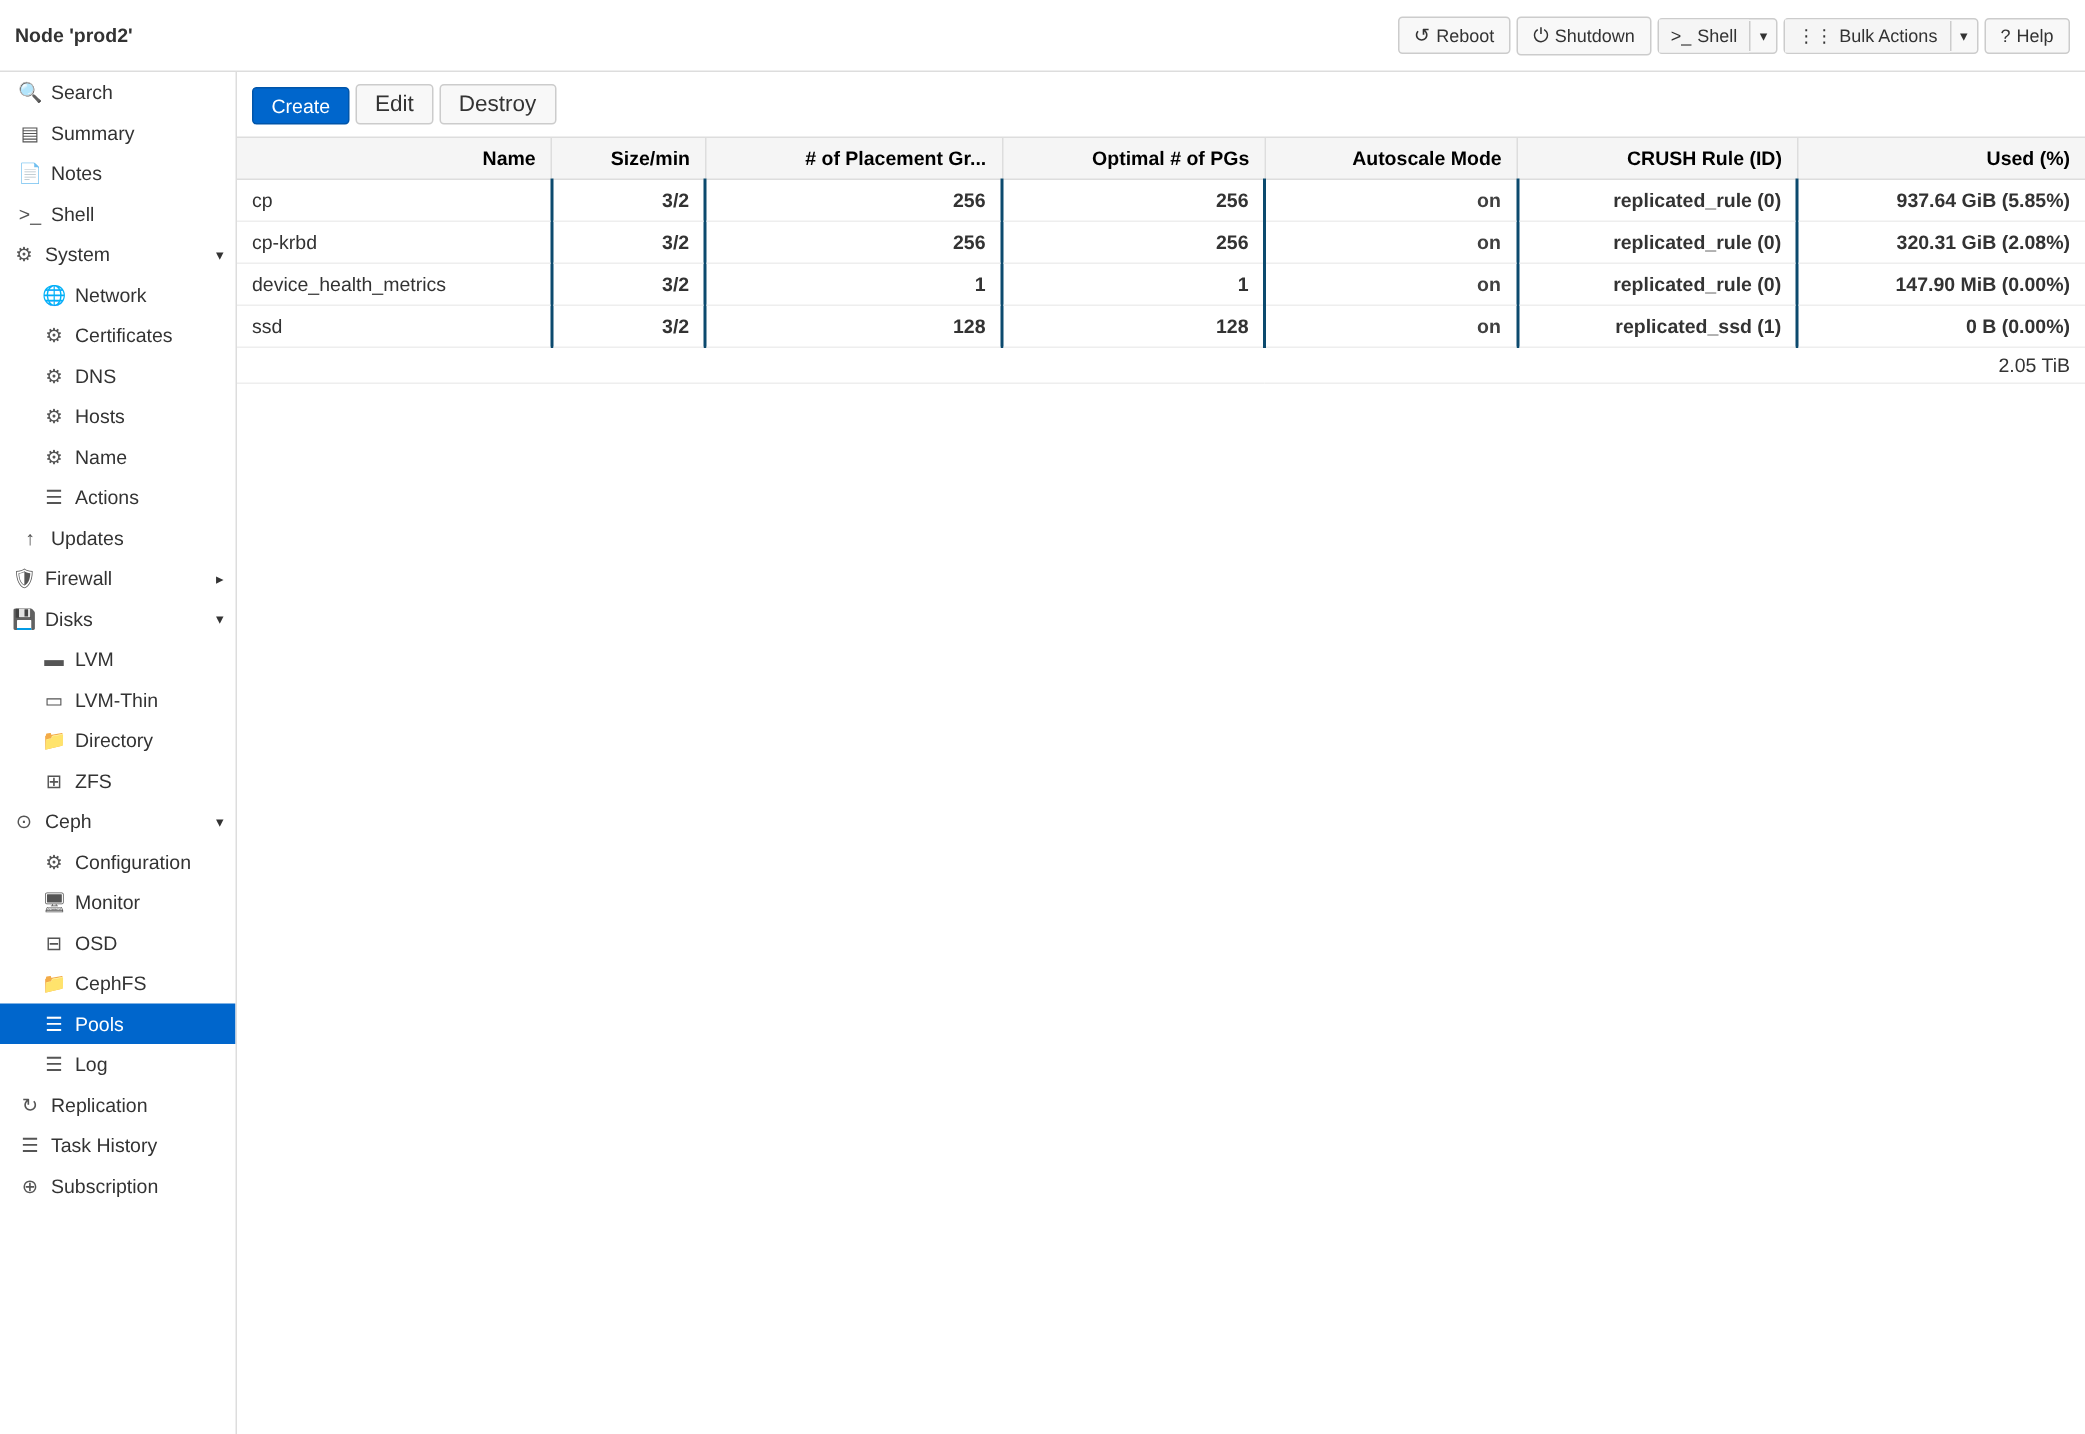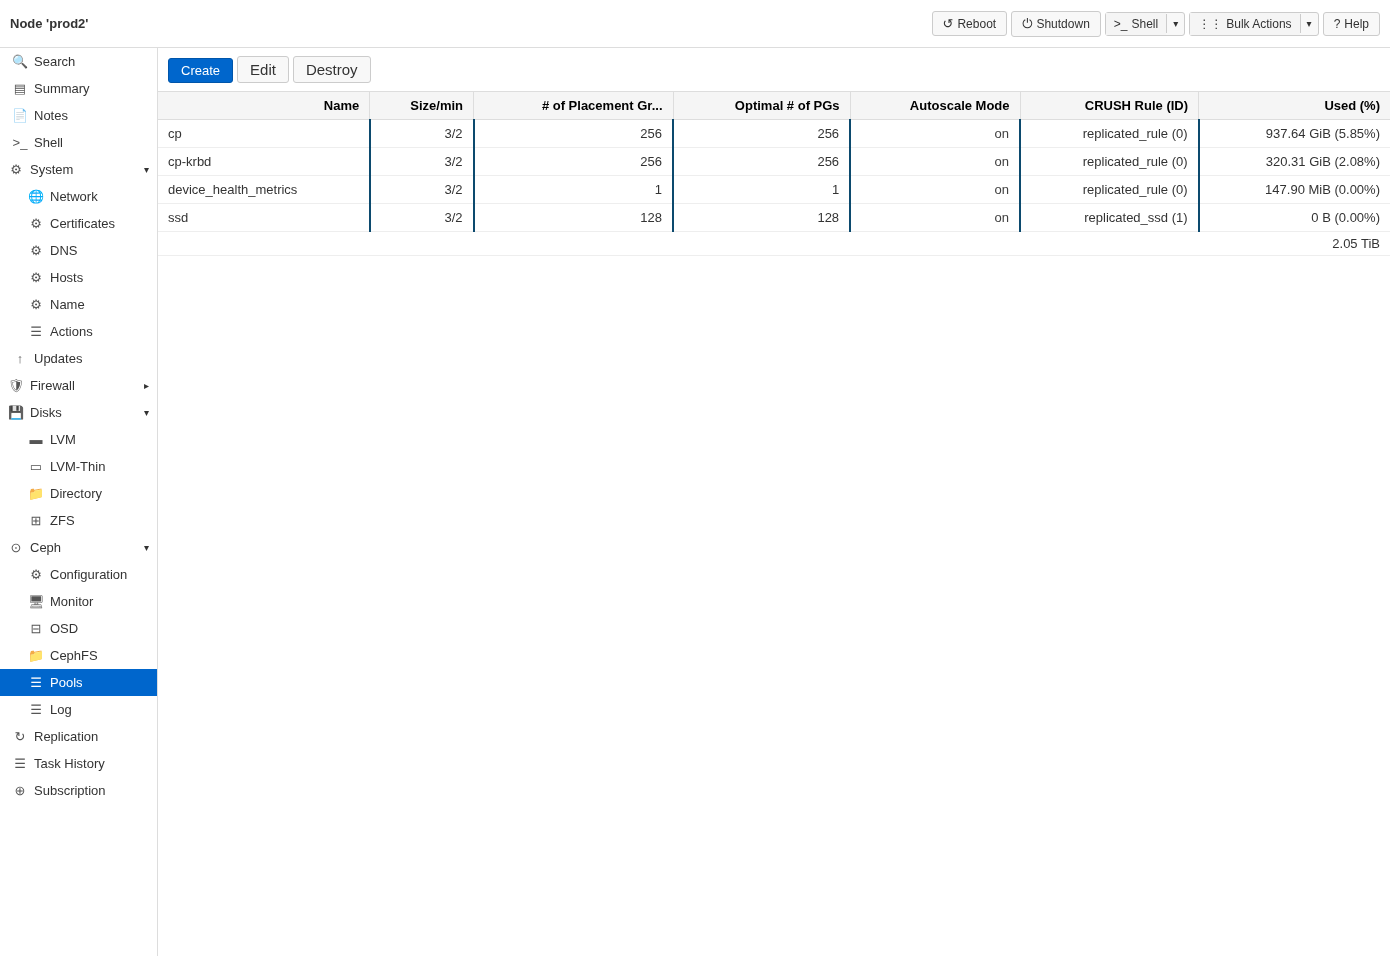--- a/index.html
+++ b/index.html
@@ -39,21 +39,21 @@
 
     
     .table-container { overflow: auto; }
     table { width: 100%; border-collapse: collapse; font-size: 13px; }
     thead tr { background: #f5f5f5; border-bottom: 1px solid #ddd; }
     thead th { padding: 6px 10px; text-align: right; font-weight: 700; color: #000000; border-right: 1px solid #ddd; white-space: nowrap; }
     thead th:last-child { border-right: none; }
     tbody tr { border-bottom: 1px solid #eee; }
     tbody td { padding: 6px 10px; border-right: 2px solid #0c4a6e; white-space: nowrap; }
     tbody td:last-child { border-right: none; text-align: right; }
-    .text-right { text-align: right; }
+    .text-right { text-align: right; font-weight: bold; }
     .total-row td { text-align: right; font-size: 13px; padding: 4px 10px; border: none; }
 
     
     .badge-on { color: #404040; }
     .badge-warn { color: #e07000; }
   </style>
 </head>
 <body>
 
 <div class="topbar">

